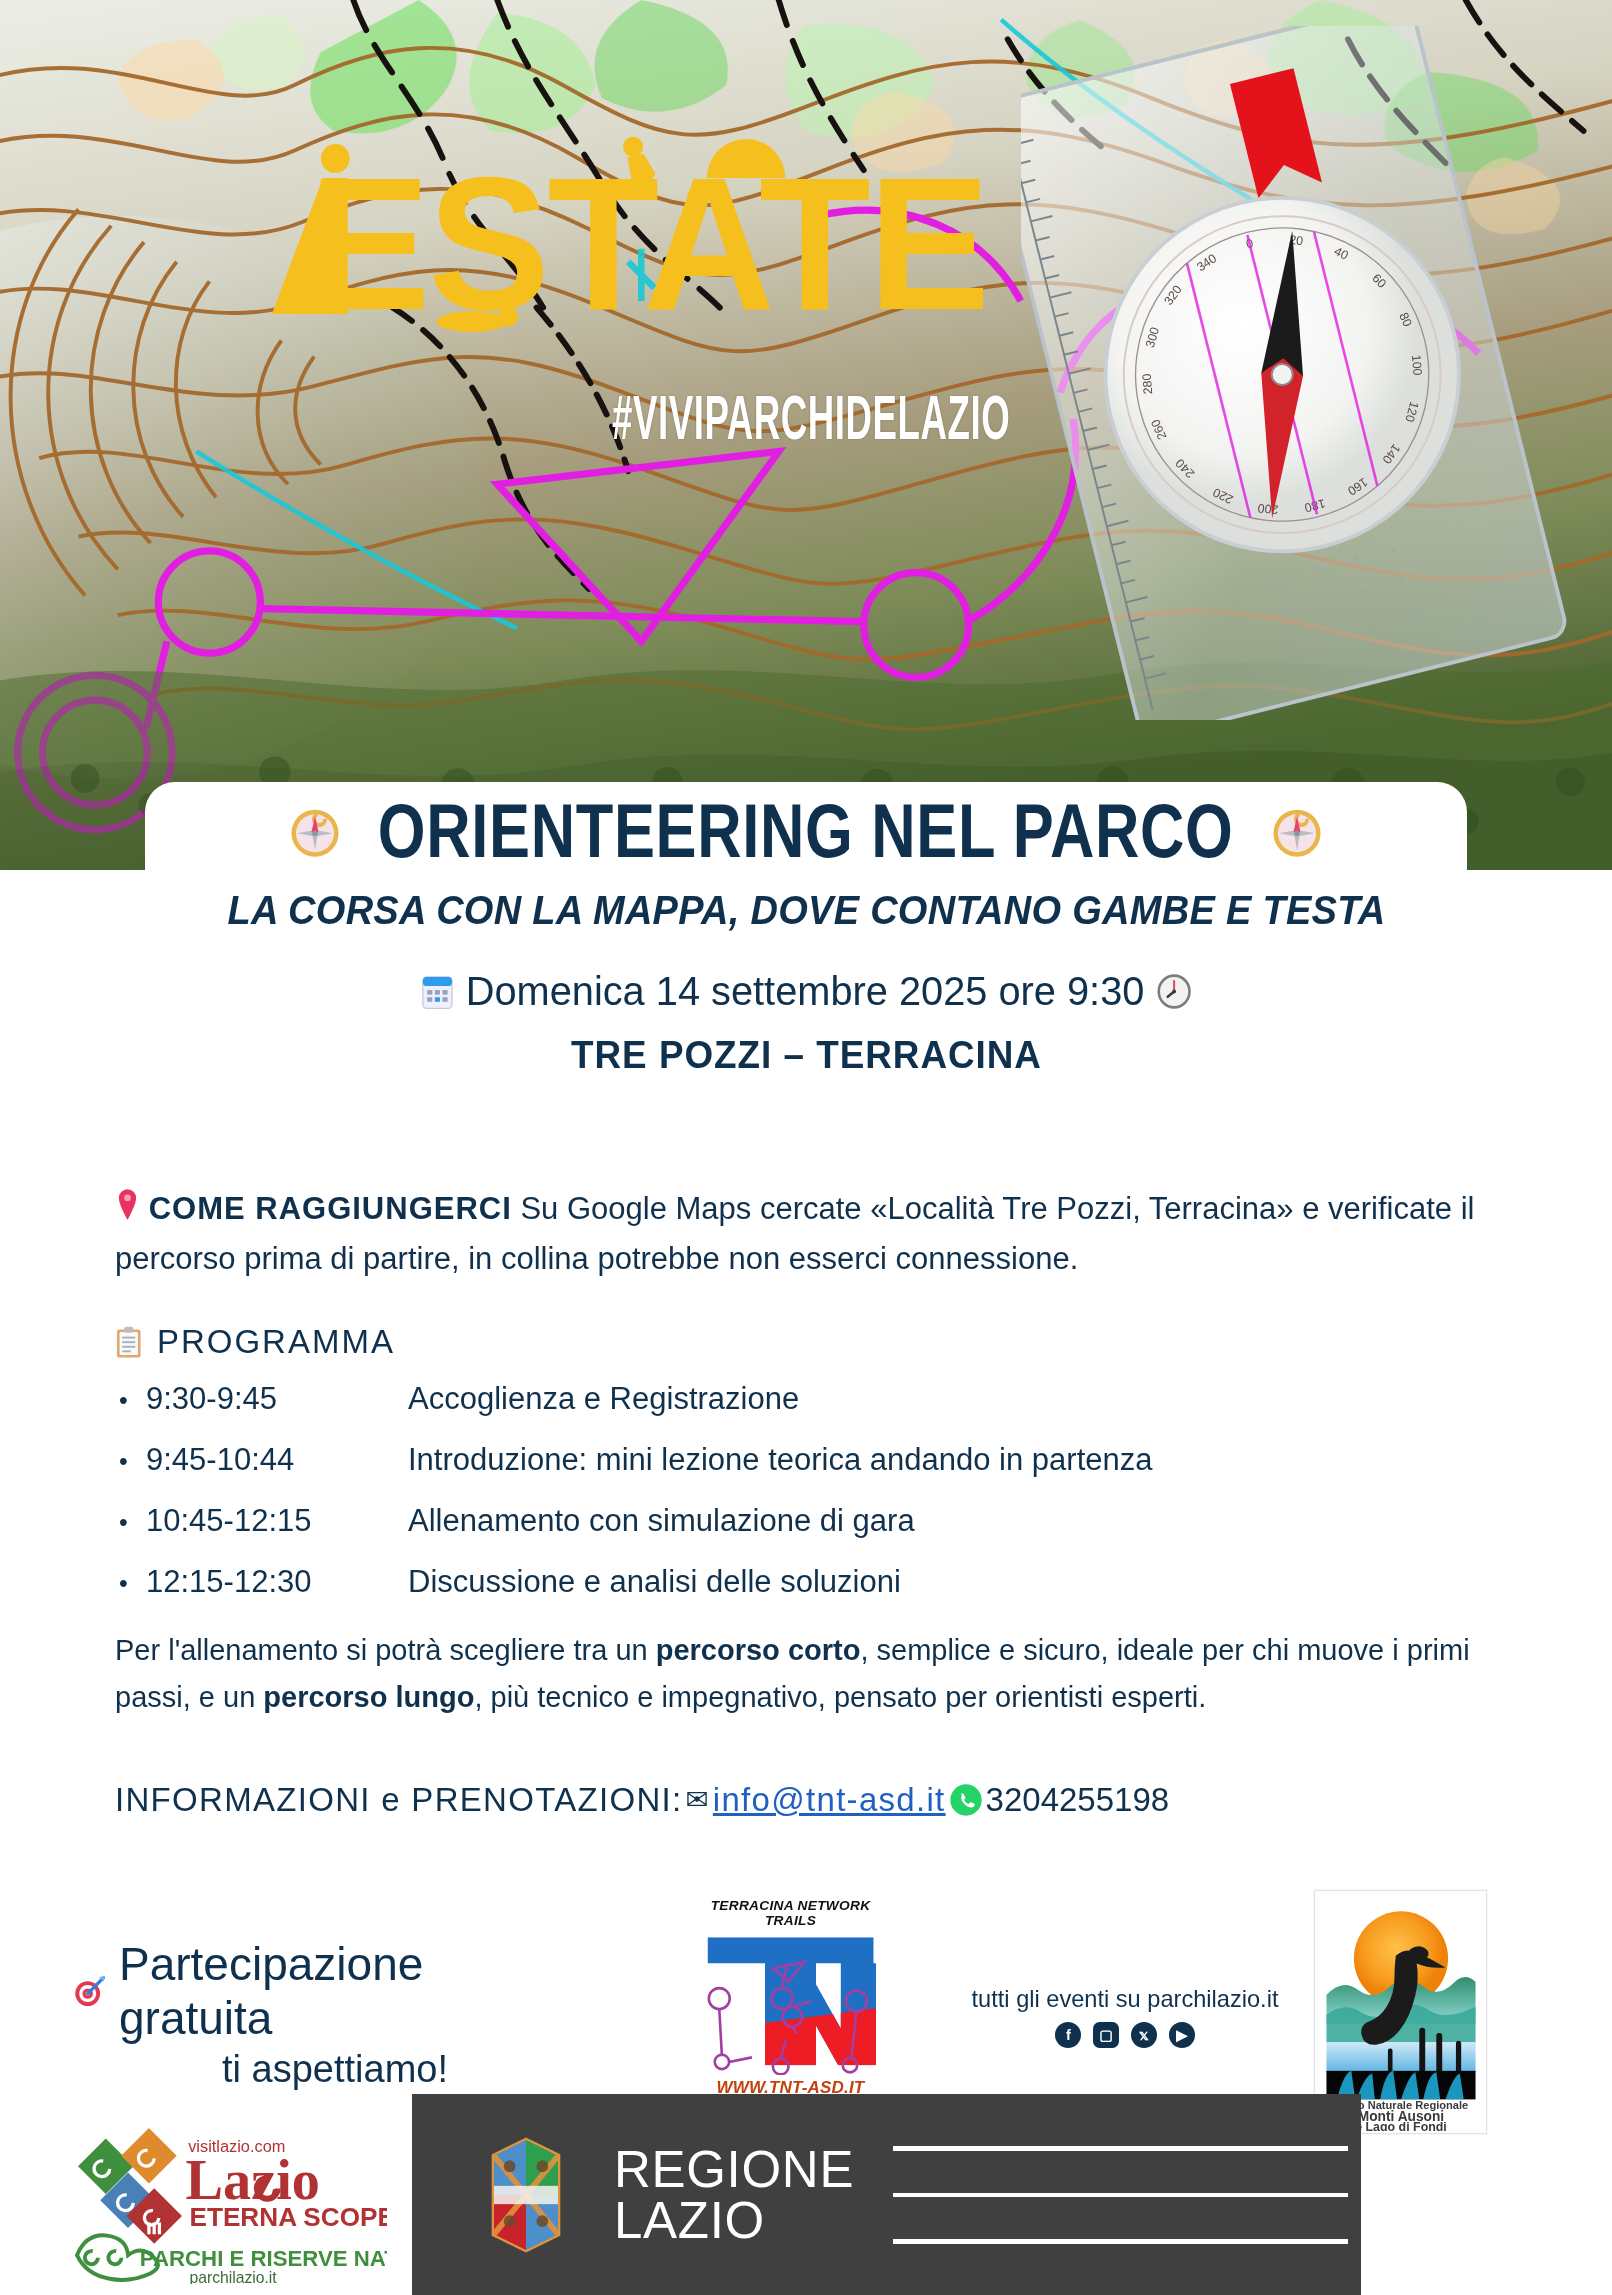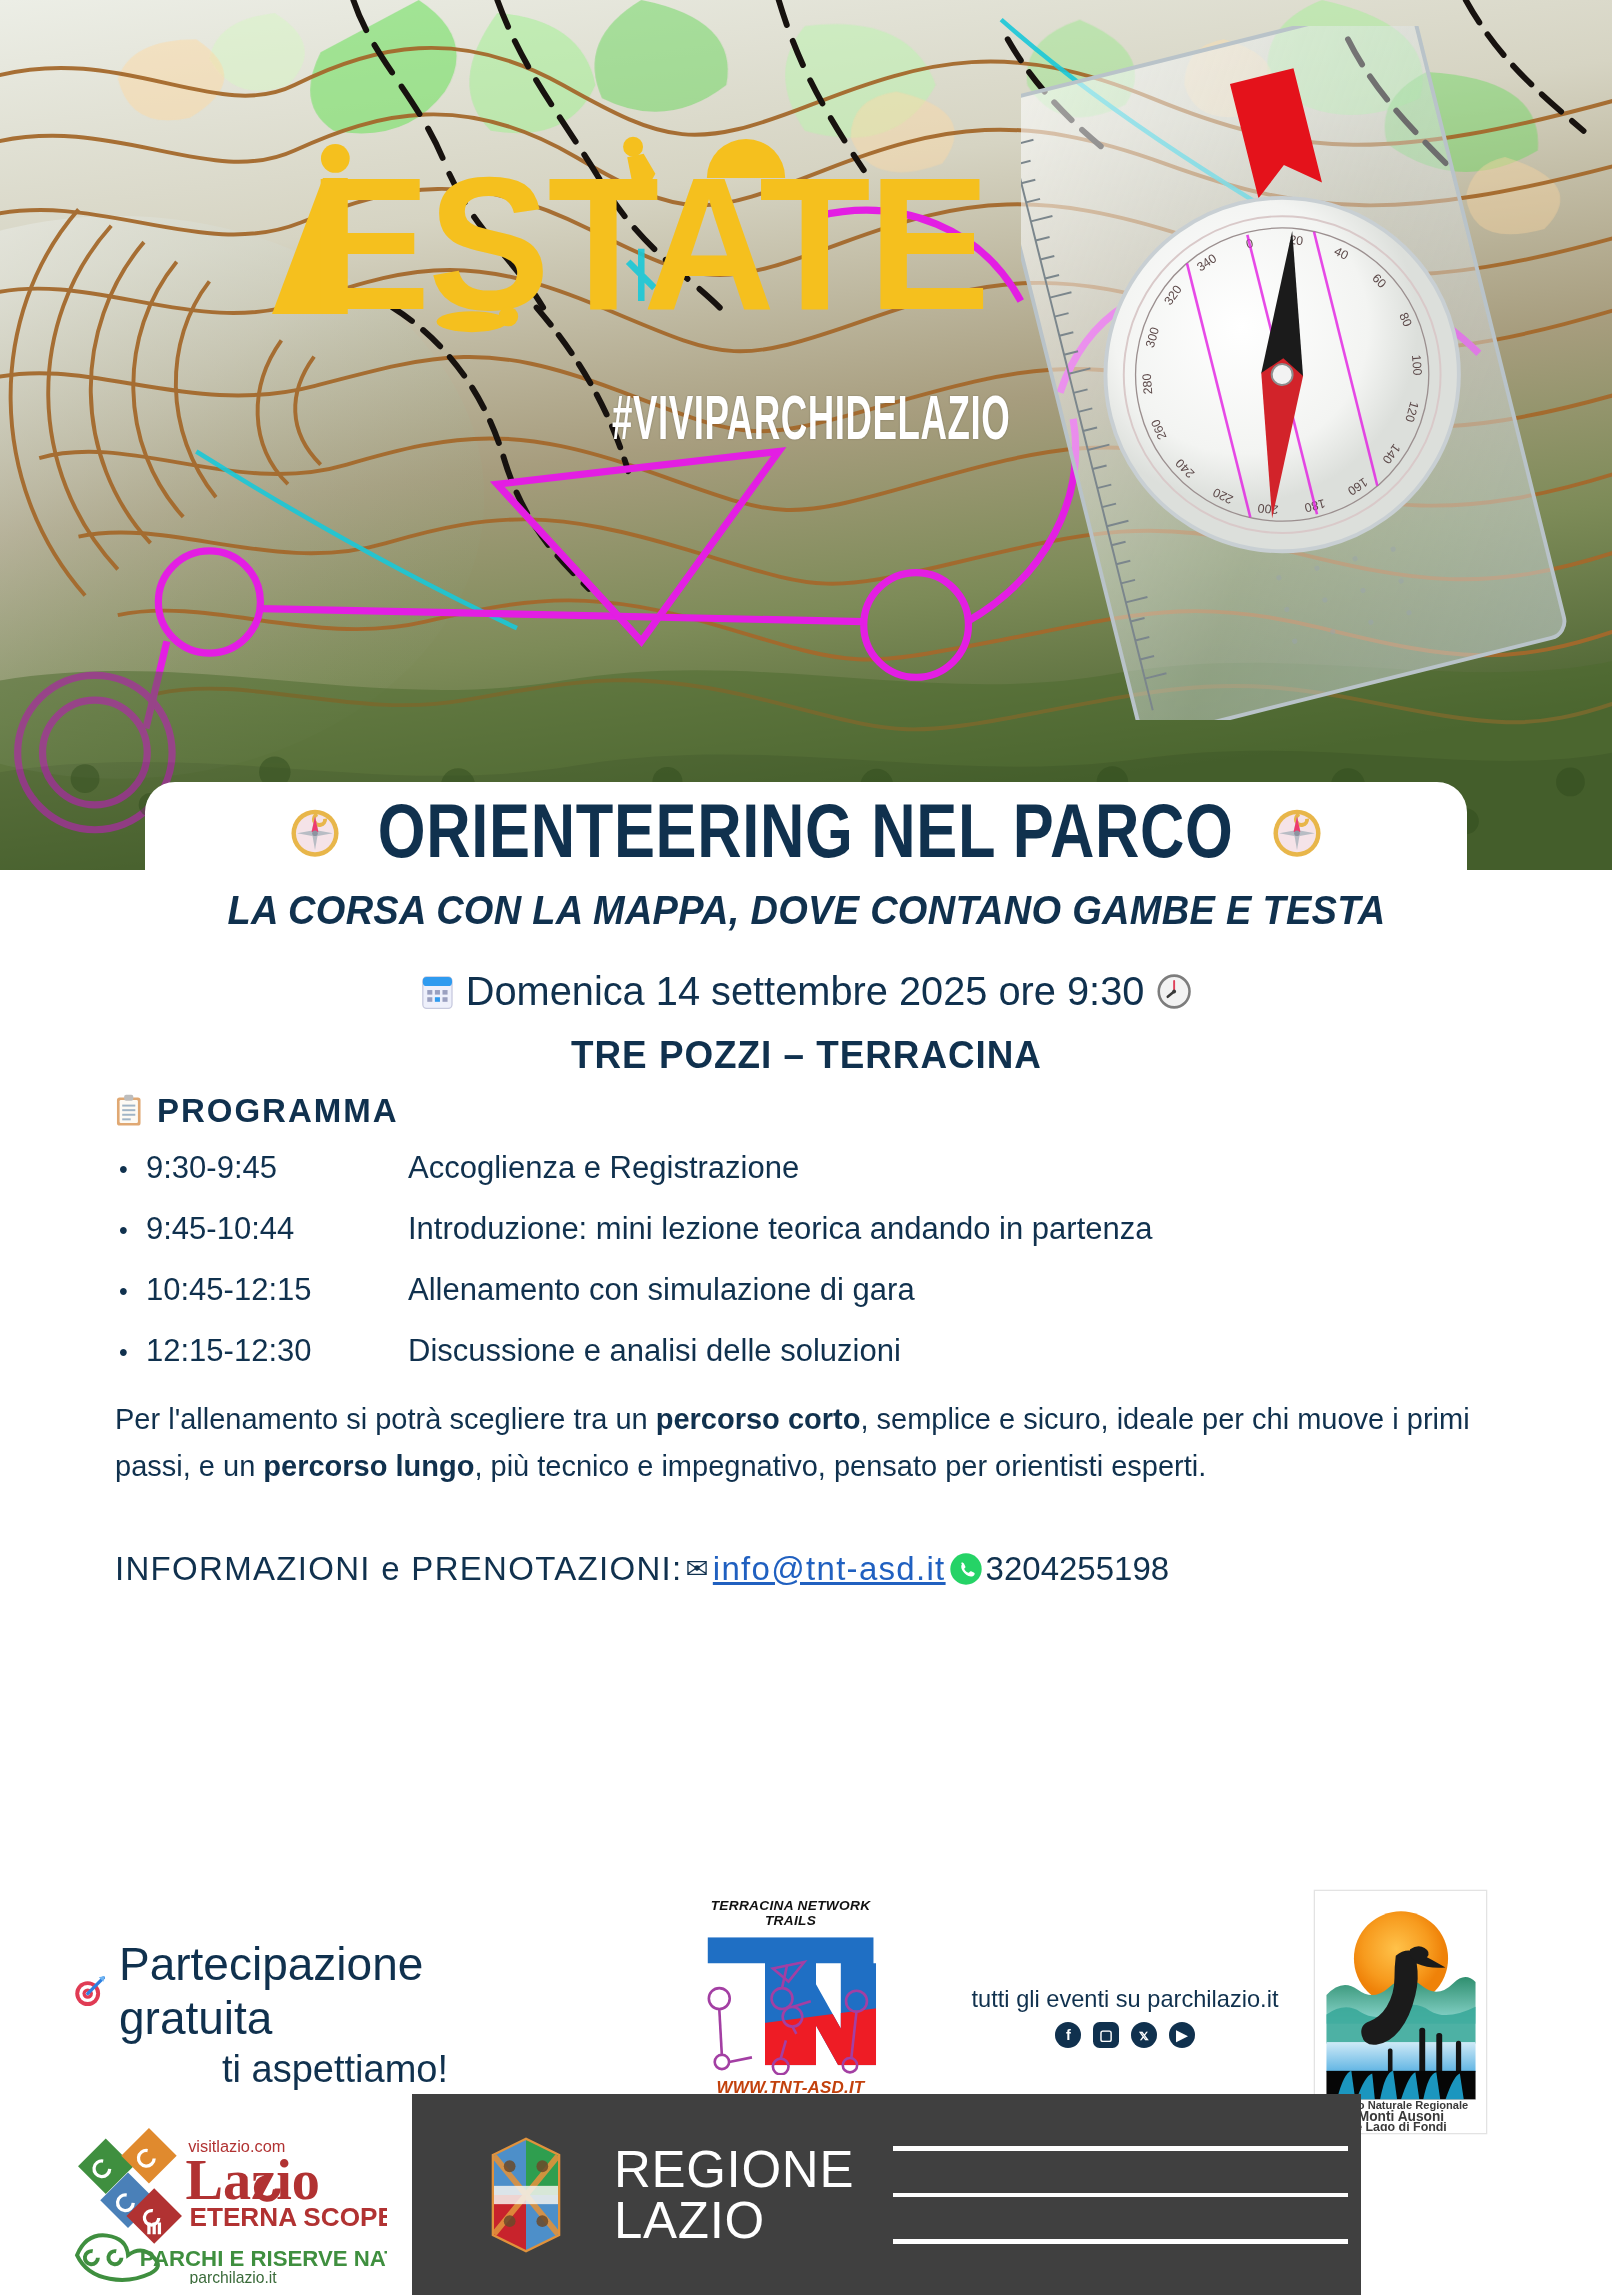--- a/index.html
+++ b/index.html
@@ -46,21 +46,21 @@
   .date-line { text-align:center; margin-top:35px; color:#10314e; font-size:41px; font-weight:normal;
       display:flex; align-items:center; justify-content:center; gap:11.8px; transform:scaleX(.97); }
   .place-line { text-align:center; margin-top:18.3px; color:#10314e; font-weight:bold; font-size:38px;
       letter-spacing:1px; transform:scaleX(.97); }
 
   .content { margin:0 115px 0 115px; color:#10314e; }
   .howto { margin-top:107px; font-size:31px; line-height:1.62; }
   .howto .lbl { font-weight:bold; letter-spacing:1px; }
   .pin { display:inline-block; width:25px; vertical-align:-2.6px; }
 
-  .prog-head { margin-top:15px; font-size:33px; font-weight:bold; letter-spacing:2px;
+  .prog-head { margin-top:39px; font-size:33px; font-weight:normal; letter-spacing:2px;
       display:flex; align-items:center; gap:14.4px; }
   .clipboard { width:27.5px; height:33px; flex:0 0 auto; }
 
   ul.schedule { list-style:none; margin-top:22px; }
   ul.schedule li { display:flex; align-items:baseline; font-size:31px; line-height:1.0; margin-bottom:30px; }
   ul.schedule li .bullet { width:31px; color:#10314e; font-size:25px; flex:0 0 31px; padding-left:3.9px; }
   ul.schedule li .time { width:262px; flex:0 0 262px; }
   ul.schedule li .desc { flex:1 1 auto; }
 
   .note { margin-top:10.5px; font-size:29px; line-height:1.62; }
@@ -395,20 +395,27 @@
         <path d="M28 28 L28 12" stroke="#e0405a" stroke-width="3" stroke-linecap="round"></path>
         <path d="M28 28 L18 36" stroke="#3b3b3b" stroke-width="4" stroke-linecap="round"></path>
         <circle cx="28" cy="28" r="3" fill="#3b3b3b"></circle>
       </svg>
     </div>
 
     <div class="place-line">TRE POZZI – TERRACINA</div>
 
     <div class="content">
 
+      <div class="howto">
+        <svg class="pin" width="23.6" height="33" viewBox="0 0 36 50">
+          <path d="M18 2 a13 13 0 0 1 13 13 c0 11 -13 33 -13 33 S5 26 5 15 A13 13 0 0 1 18 2 Z" fill="#e8325f"></path>
+          <circle cx="18" cy="15" r="5" fill="#fff" opacity=".55"></circle>
+        </svg>
+        <span class="lbl">COME RAGGIUNGERCI</span><span> Su Google Maps cercate «Località Tre Pozzi, Terracina» e verificate il percorso prima di partire, in collina potrebbe non esserci connessione.</span>
+      </div>
 
       <div class="prog-head">
         <svg class="clipboard" viewBox="0 0 42 50">
           <rect x="3" y="5" width="36" height="43" rx="4" fill="#e0a873"></rect>
           <rect x="7" y="9" width="28" height="35" rx="2" fill="#fdfaf4"></rect>
           <rect x="14" y="1" width="14" height="9" rx="3" fill="#bdbdbd"></rect>
           <g fill="#9fb4c6">
             <rect x="11" y="16" width="20" height="3"></rect>
               <rect x="11" y="23" width="20" height="3"></rect>
             <rect x="11" y="30" width="20" height="3"></rect>

